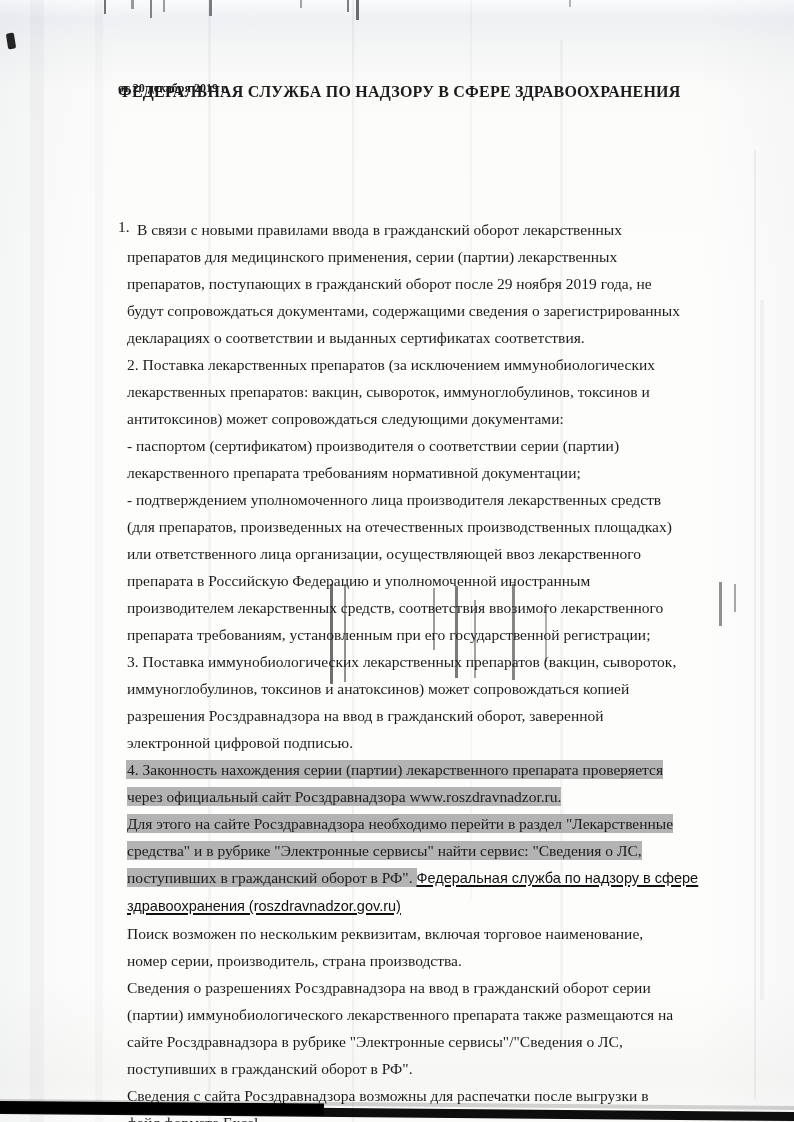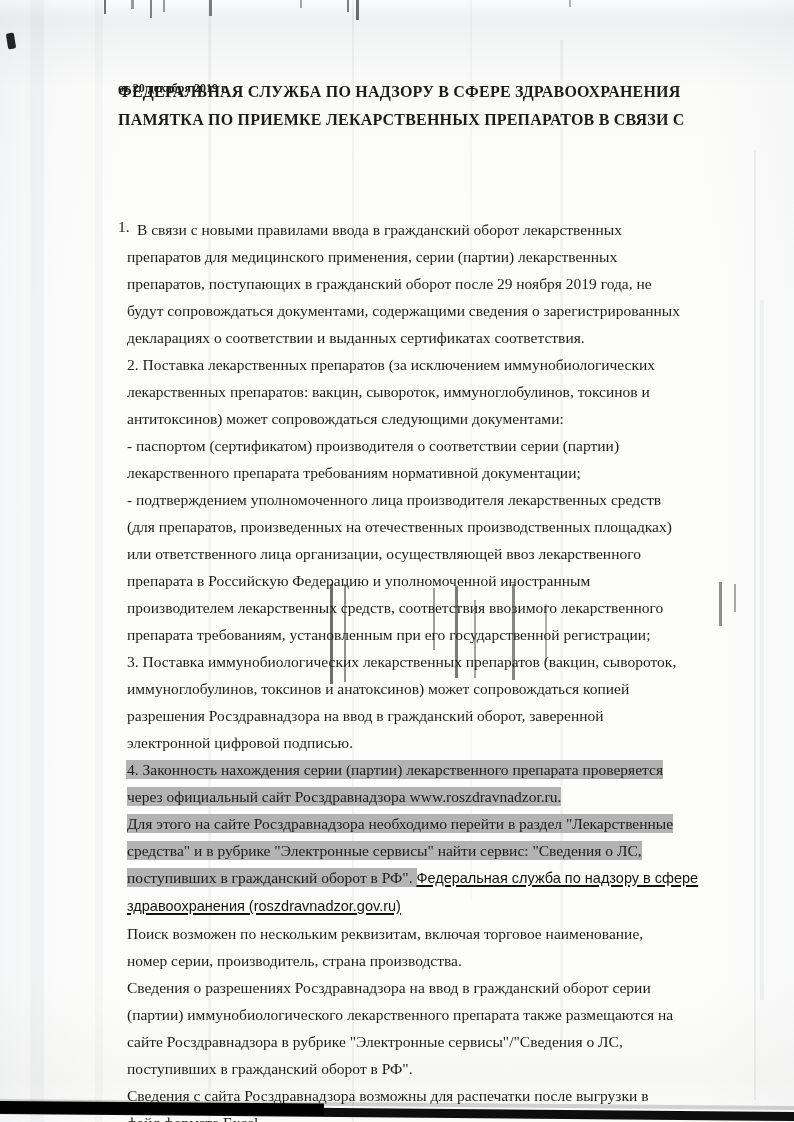--- a/index.html
+++ b/index.html
@@ -62,21 +62,20 @@
   <div class="streak" style="left:433px;top:588px;width:2px;height:62px;background:rgba(15,15,15,.4);"></div>
   <div class="streak" style="left:455px;top:586px;width:3px;height:92px;background:rgba(15,15,15,.55);"></div>
   <div class="streak" style="left:474px;top:600px;width:2px;height:78px;background:rgba(15,15,15,.38);"></div>
   <div class="streak" style="left:512px;top:584px;width:3px;height:96px;background:rgba(15,15,15,.5);"></div>
   <div class="streak" style="left:545px;top:604px;width:2px;height:58px;background:rgba(15,15,15,.32);"></div>
   <div class="streak" style="left:719px;top:582px;width:3px;height:44px;background:rgba(15,15,15,.45);"></div>
   <div class="streak" style="left:734px;top:584px;width:2px;height:28px;background:rgba(15,15,15,.35);"></div>
 
   <div class="org">ФЕДЕРАЛЬНАЯ СЛУЖБА ПО НАДЗОРУ В СФЕРЕ ЗДРАВООХРАНЕНИЯ</div>
   <div class="date">от 20 декабря 2019 г.</div>
-  <div class="title t1">ПАМЯТКА ПО ПРИЕМКЕ ЛЕКАРСТВЕННЫХ ПРЕПАРАТОВ В СВЯЗИ С</div>
 
   <div class="marker">1.</div>
   <div class="bodytext"><span class="seg">В связи с новыми правилами ввода в гражданский оборот лекарственных
 препаратов для медицинского применения, серии (партии) лекарственных
 препаратов, поступающих в гражданский оборот после 29 ноября 2019 года, не
 будут сопровождаться документами, содержащими сведения о зарегистрированных
 декларациях о соответствии и выданных сертификатах соответствия.
 2. Поставка лекарственных препаратов (за исключением иммунобиологических
 лекарственных препаратов: вакцин, сывороток, иммуноглобулинов, токсинов и
 антитоксинов) может сопровождаться следующими документами:

